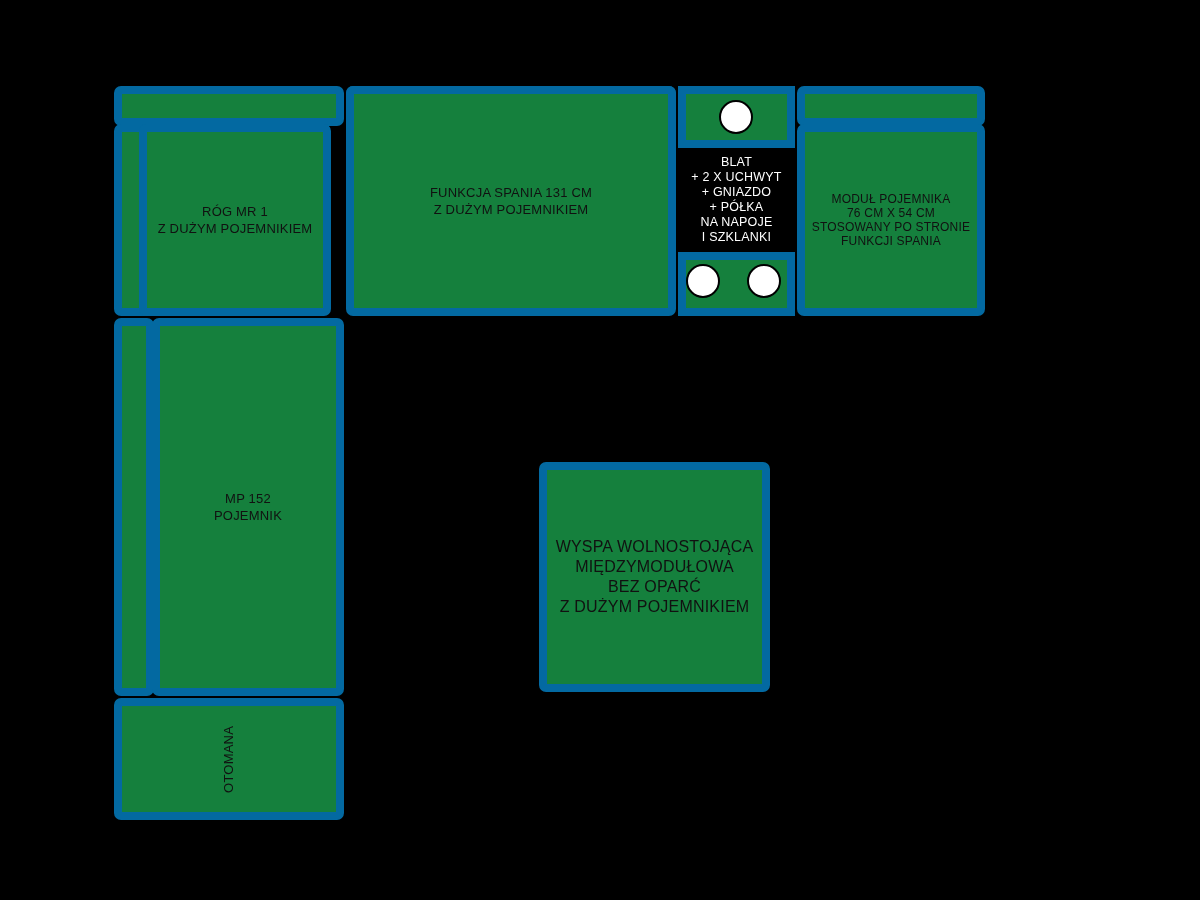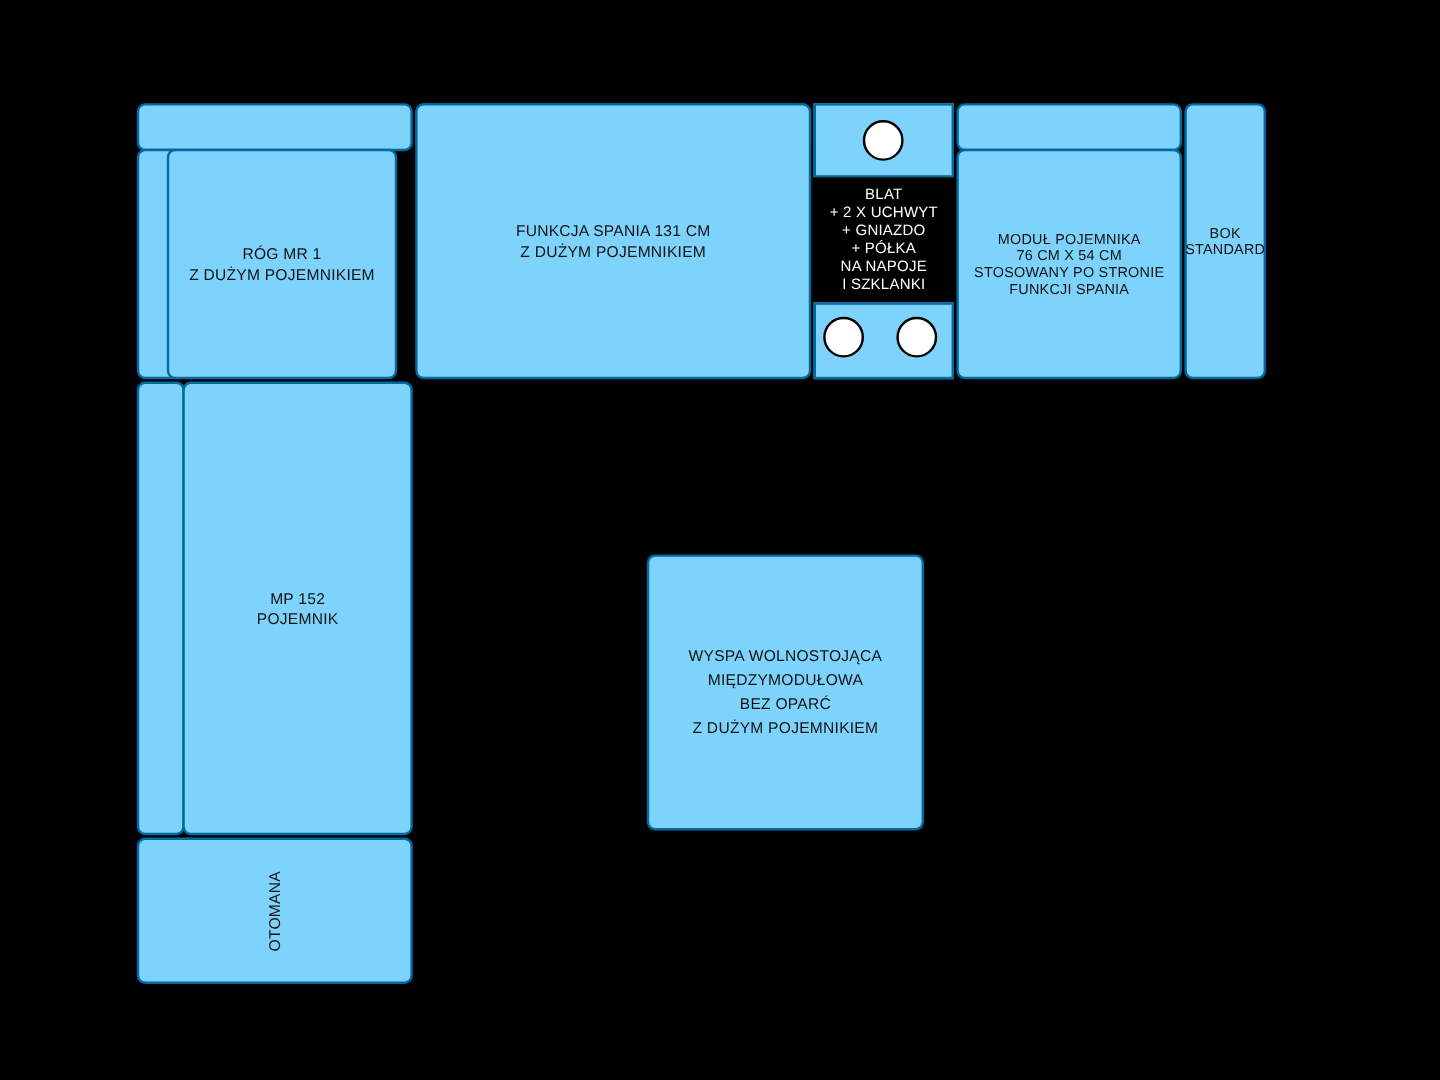--- a/index.html
+++ b/index.html
@@ -15,22 +15,22 @@
     overflow: hidden;
   }
   #stage {
     position: relative;
     width: 1200px;
     height: 900px;
     background: #000000;
   }
   .mod {
     position: absolute;
-    background: #7dd3fc;
-    border: 2px solid #0369a1;
+    background: #15803d;
+    border: 8px solid #0369a1;
     border-radius: 7px;
     box-sizing: border-box;
     display: flex;
     align-items: center;
     justify-content: center;
     text-align: center;
   }
   .mod .label {
     font-size: 13px;
     line-height: 17px;
@@ -53,21 +53,21 @@
     writing-mode: vertical-rl;
     transform: rotate(180deg);
     font-size: 13px;
     line-height: 16px;
   }
   .small .label {
     font-size: 12px;
     line-height: 14px;
   }
   .island .label {
-    font-size: 13px;
+    font-size: 16px;
     line-height: 20px;
   }
   .circle {
     position: absolute;
     border: 2px solid #000000;
     border-radius: 50%;
     background: #ffffff;
     box-sizing: border-box;
   }
 </style>
@@ -119,24 +119,20 @@
     <span class="label"></span>
   </div>
 
   <div class="mod small" style="left:797px; top:124px; width:188px; height:192px;">
     <span class="label">MODUŁ POJEMNIKA
 76 CM X 54 CM
 STOSOWANY PO STRONIE
 FUNKCJI SPANIA</span>
   </div>
 
-  <div class="mod small" style="left:987px; top:86px; width:68px; height:230px;">
-    <span class="label">BOK
-STANDARD</span>
-  </div>
 
   <div class="mod" style="left:114px; top:318px; width:40px; height:378px;">
     <span class="label"></span>
   </div>
 
   <div class="mod" style="left:152px; top:318px; width:192px; height:378px;text-align:center;">
     <span class="label">MP 152
 POJEMNIK</span>
   </div>
 

